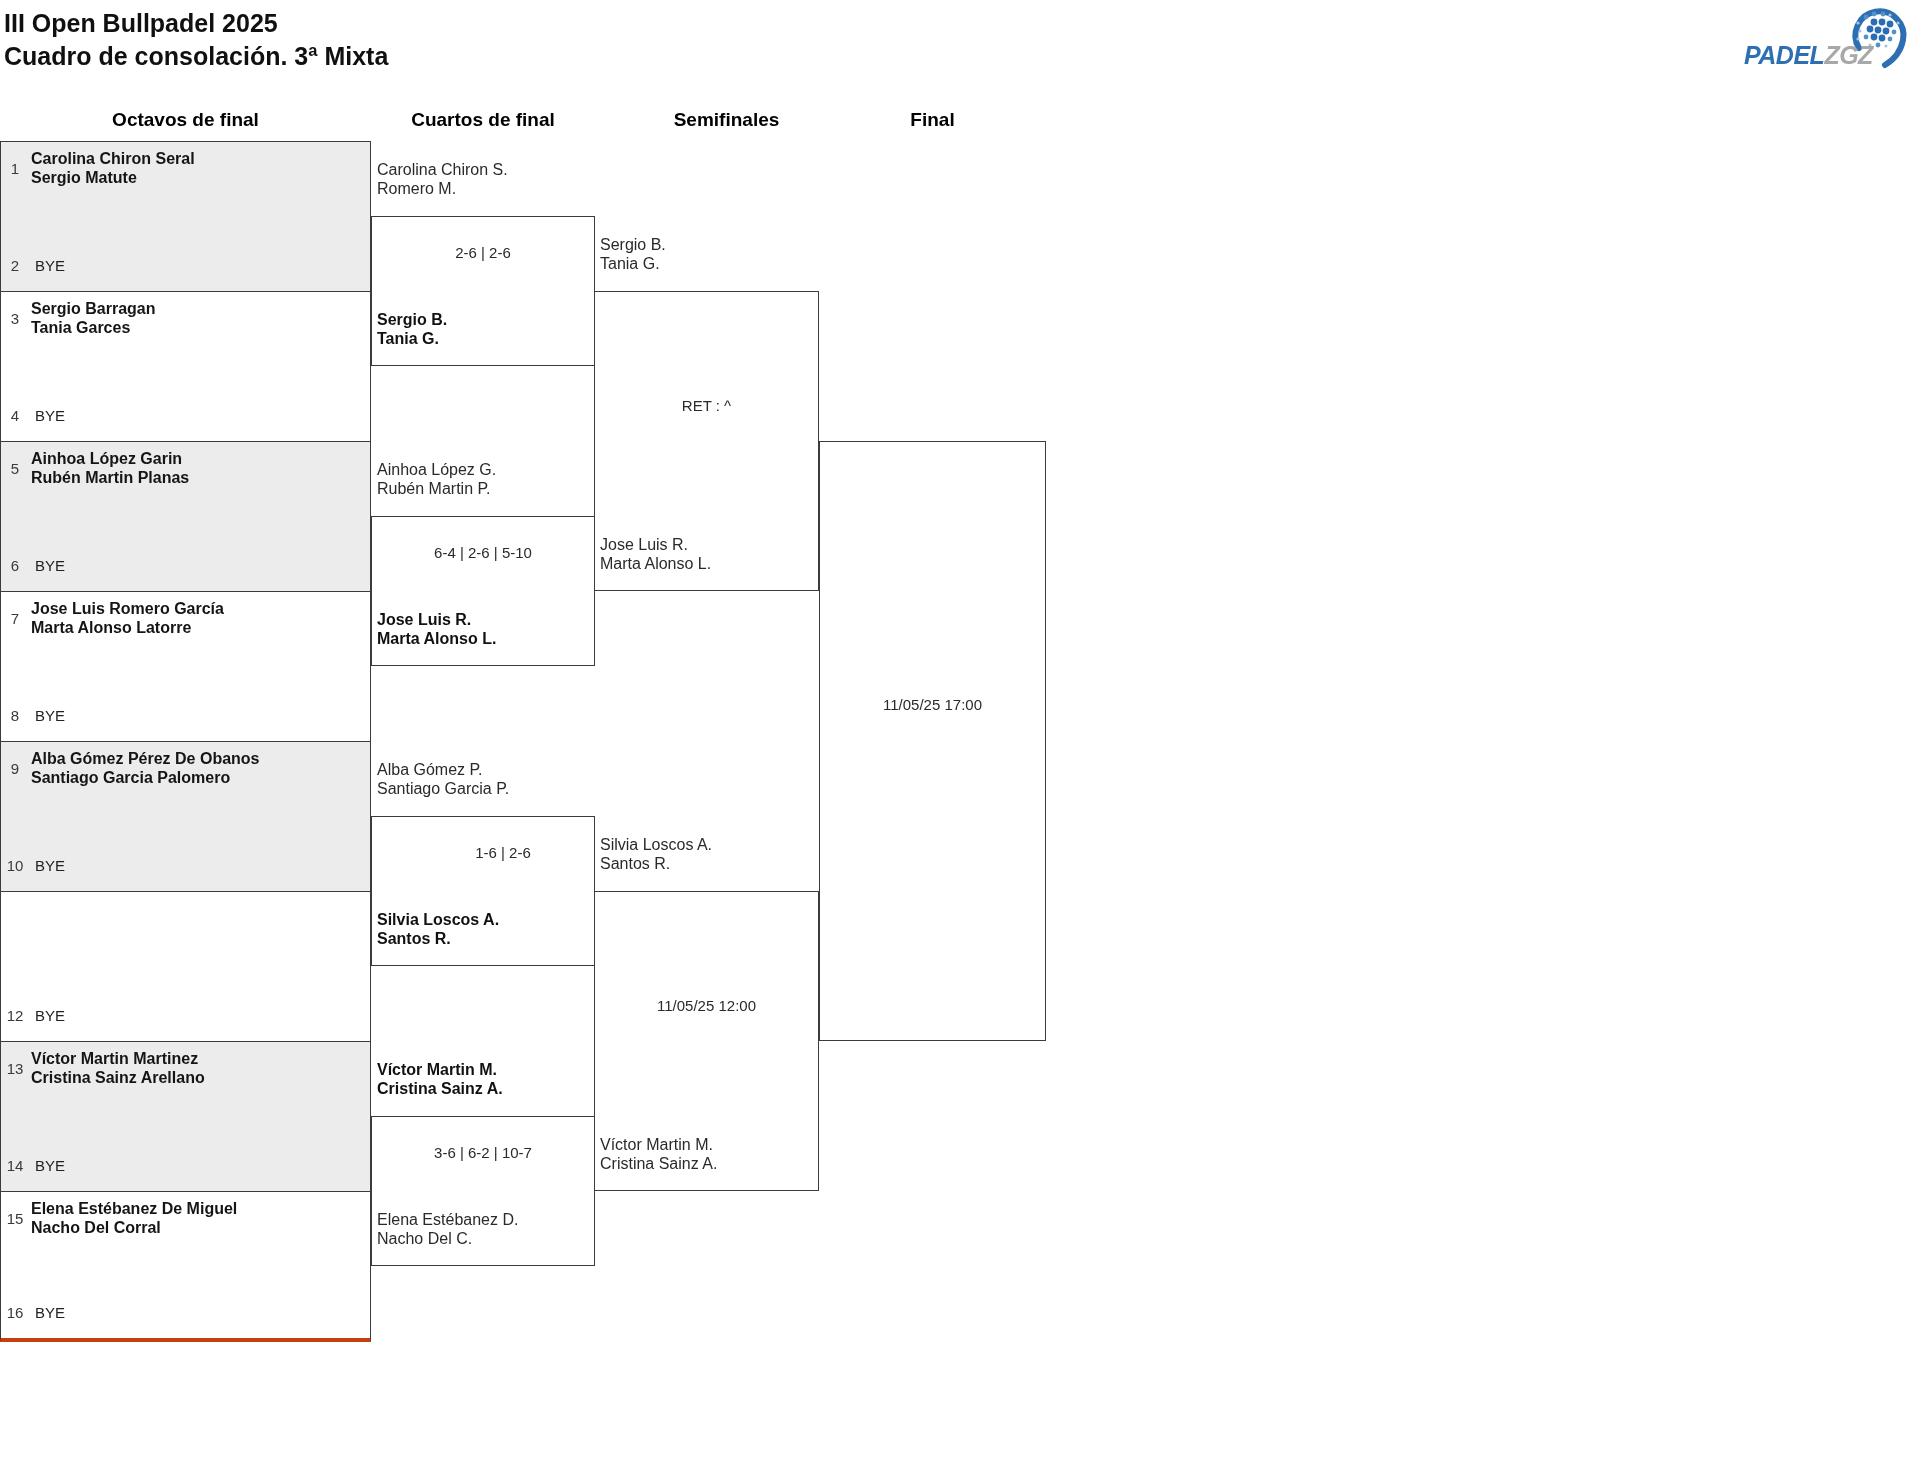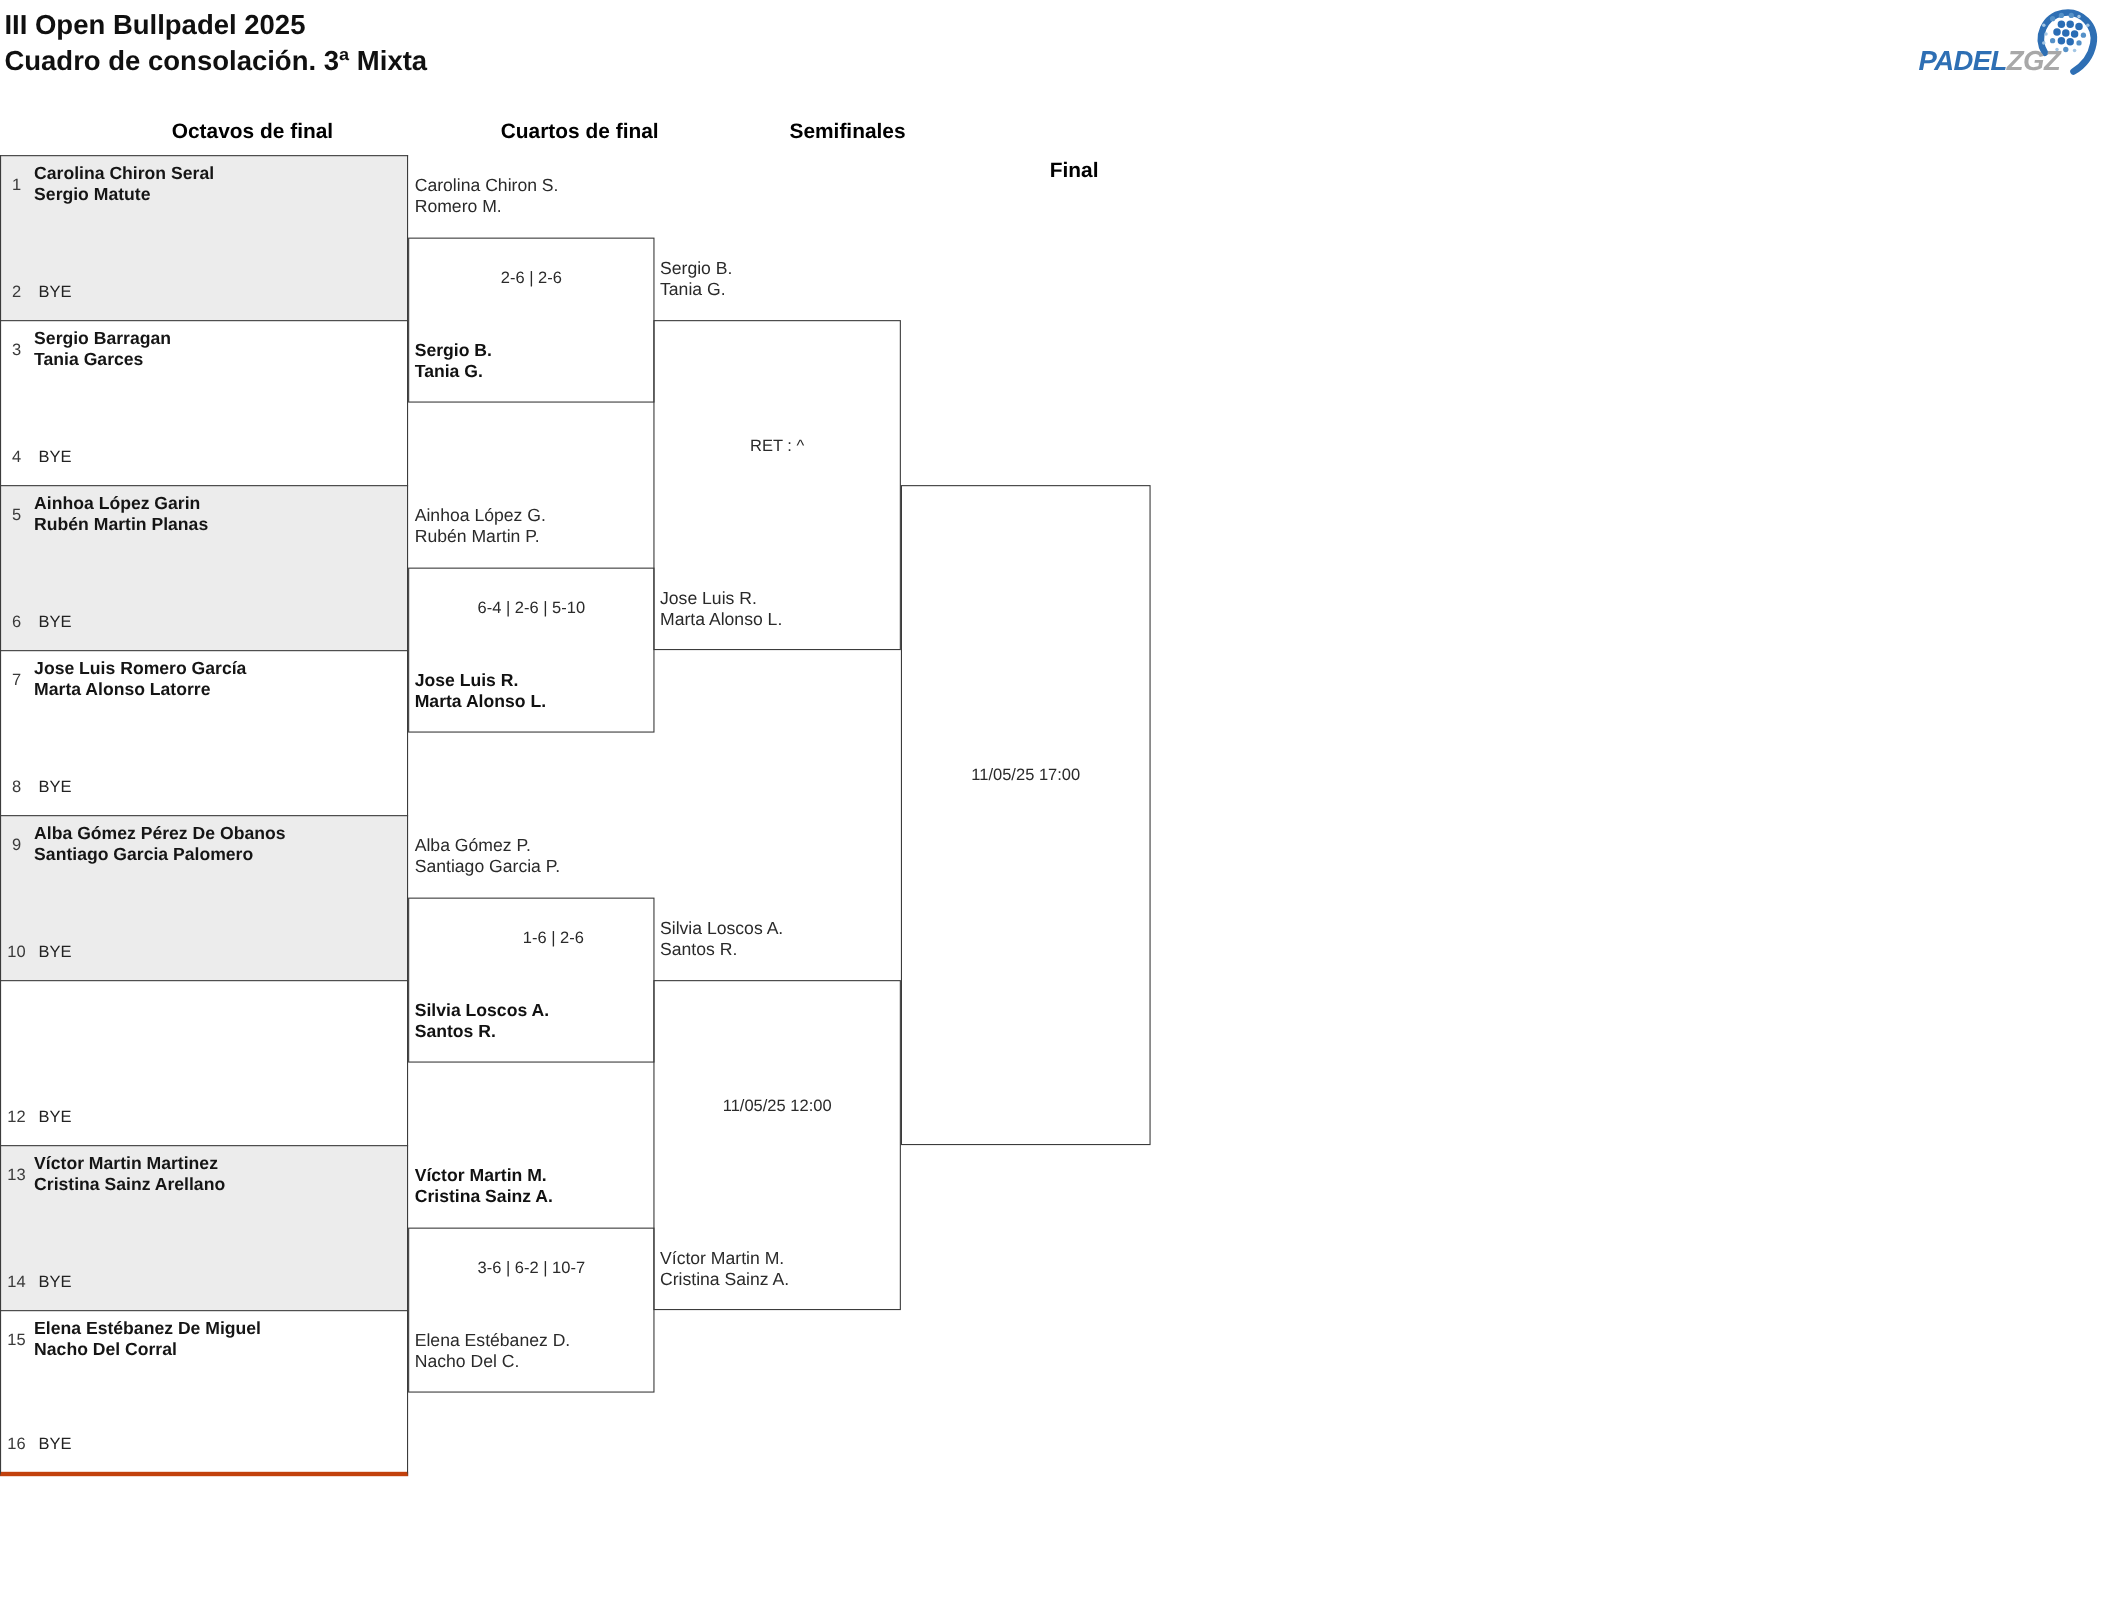--- a/index.html
+++ b/index.html
@@ -4,25 +4,25 @@
 <style>
   html,body{margin:0;padding:0;background:#fff;}
   .canvas{position:relative;width:1920px;height:1459px;background:#fff;
     font-family:"Liberation Sans",sans-serif;color:#1c1c1c;overflow:hidden;border-radius:30px;}
 
   .page-title{position:absolute;left:4px;top:9px;font-size:25px;font-weight:600;color:#101010;}
   .page-subtitle{position:absolute;left:4px;top:42px;font-size:25px;font-weight:600;color:#101010;}
 
   .logo{position:absolute;left:1742px;top:2px;width:178px;height:70px;}
 
-  .round-header{position:absolute;top:109px;font-size:19px;font-weight:600;color:#000;text-align:center;padding-left:44px;}
+  .round-header{position:absolute;top:109px;font-size:19px;font-weight:600;color:#000;text-align:center;}
   .rh-octavos{left:0;width:371px;}
   .rh-cuartos{left:371px;width:224px;}
   .rh-semis{left:614px;width:225px;}
-  .rh-final{left:819px;width:227px;margin-top:36px;}
+  .rh-final{left:819px;width:227px;}
 
   .r16-box{position:absolute;left:0;width:371px;height:150px;box-sizing:border-box;
     border:1px solid #3b3b3b;border-bottom:none;background:#fff;}
   .r16-box.gray{background:#ececec;}
   .r16-box.last{border-bottom:4px solid #c2410c;height:151px;}
   .r16-entry{display:flex;align-items:center;padding-top:7px;}
   .seed{flex:0 0 28px;text-align:center;font-size:15px;font-weight:400;color:#3a3a3a;}
   .r16-names{font-size:16px;font-weight:700;line-height:19px;color:#151515;padding-left:2px;}
   .bye-row{position:absolute;left:0;bottom:17px;display:flex;align-items:center;width:100%;}
   .bye-text{font-size:15px;font-weight:400;color:#222;padding-left:6px;}

